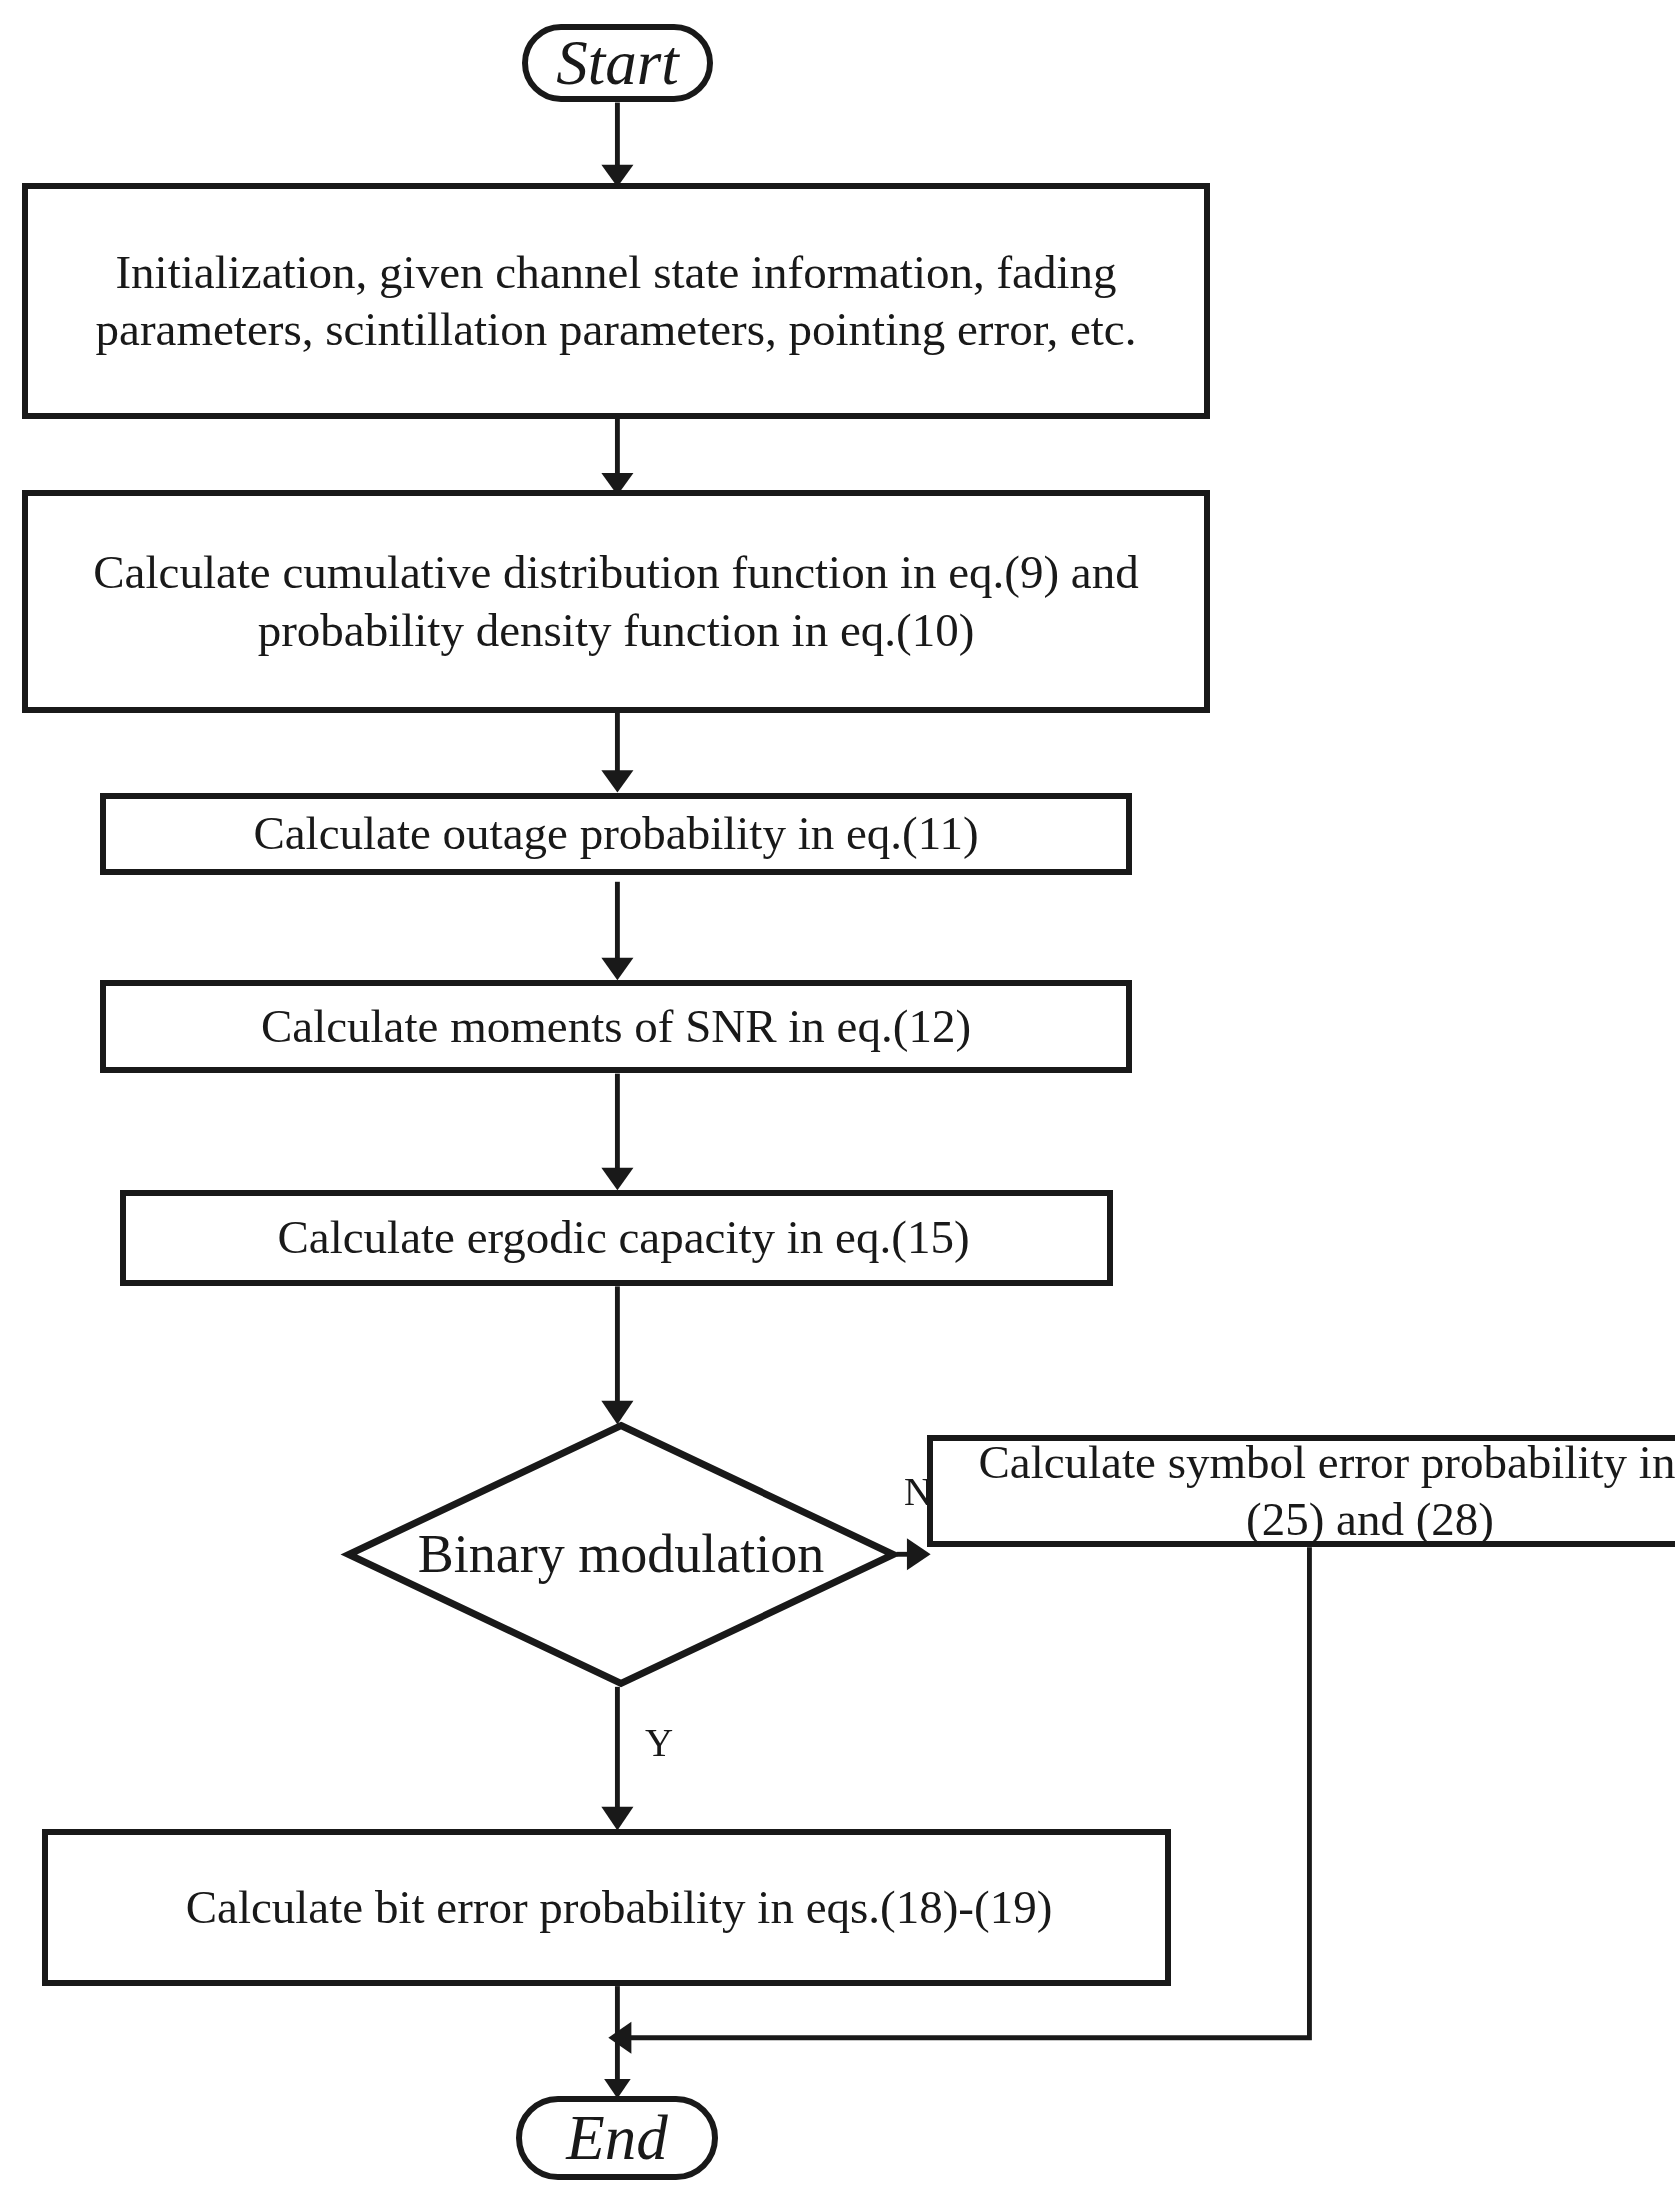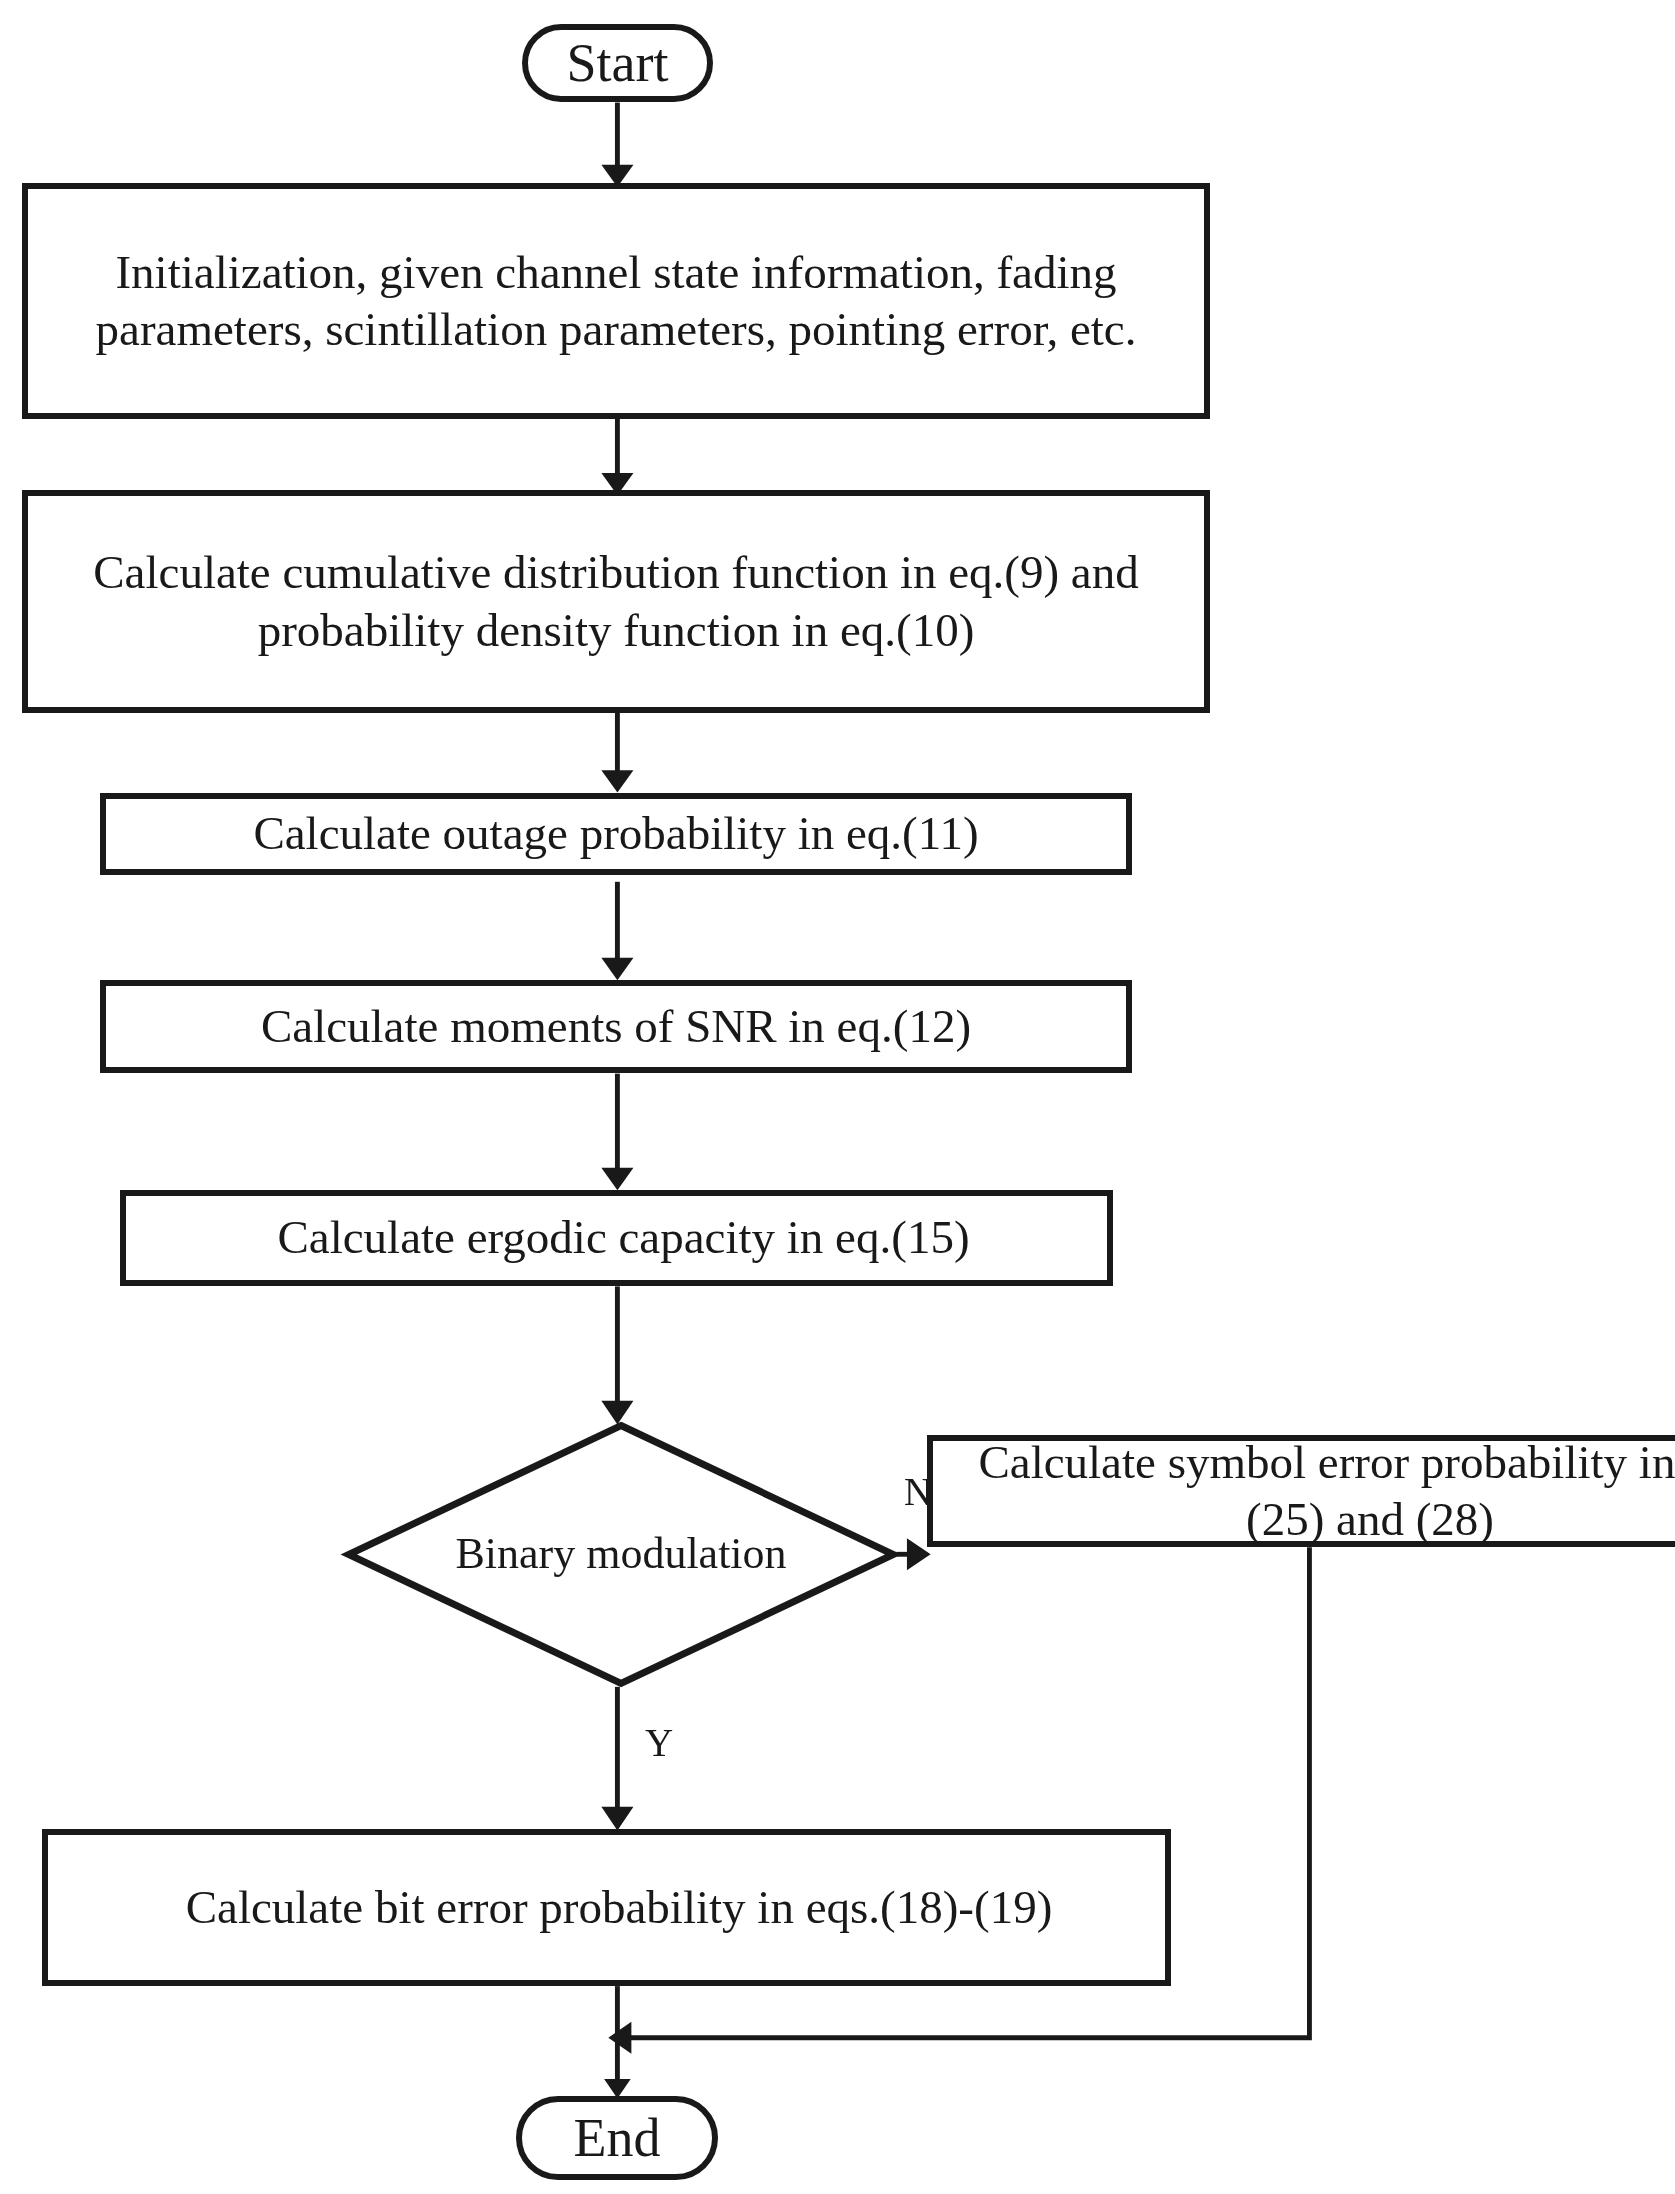--- a/index.html
+++ b/index.html
@@ -25,22 +25,23 @@
     display: flex;
     align-items: center;
     justify-content: center;
     text-align: center;
     color: #191919;
     background: #ffffff;
   }
   .terminal {
     border: 6.3px solid #191919;
     border-radius: 49px;
-    font-size: 54px;
+    font-size: 63px;
     line-height: 1.05;
+    font-style: italic;
   }
   .process {
     border: 6.3px solid #191919;
     font-size: 47px;
     line-height: 1.22;
     padding: 2.8px 7px;
   }
   .decision-wrap {
     position: absolute;
   }
@@ -53,21 +54,21 @@
   .decision-label {
     position: absolute;
     left: 0;
     top: 0;
     width: 100%;
     height: 100%;
     display: flex;
     align-items: center;
     justify-content: center;
     text-align: left;
-    font-size: 44px;
+    font-size: 54px;
     line-height: 1.2;
     color: #191919;
     pointer-events: none;
   }
   .branch-label {
     position: absolute;
     font-size: 39px;
     line-height: 1;
     color: #191919;
   }

